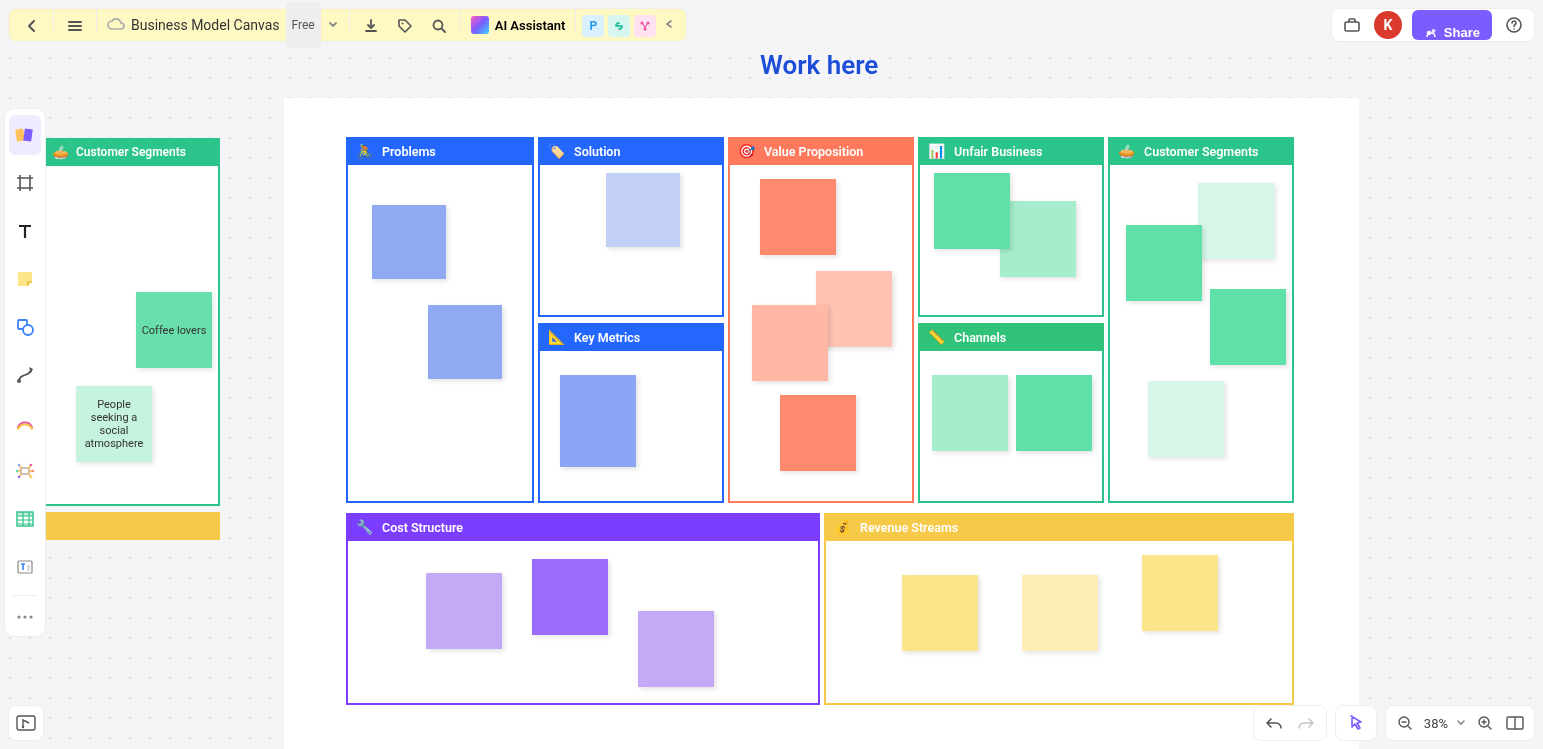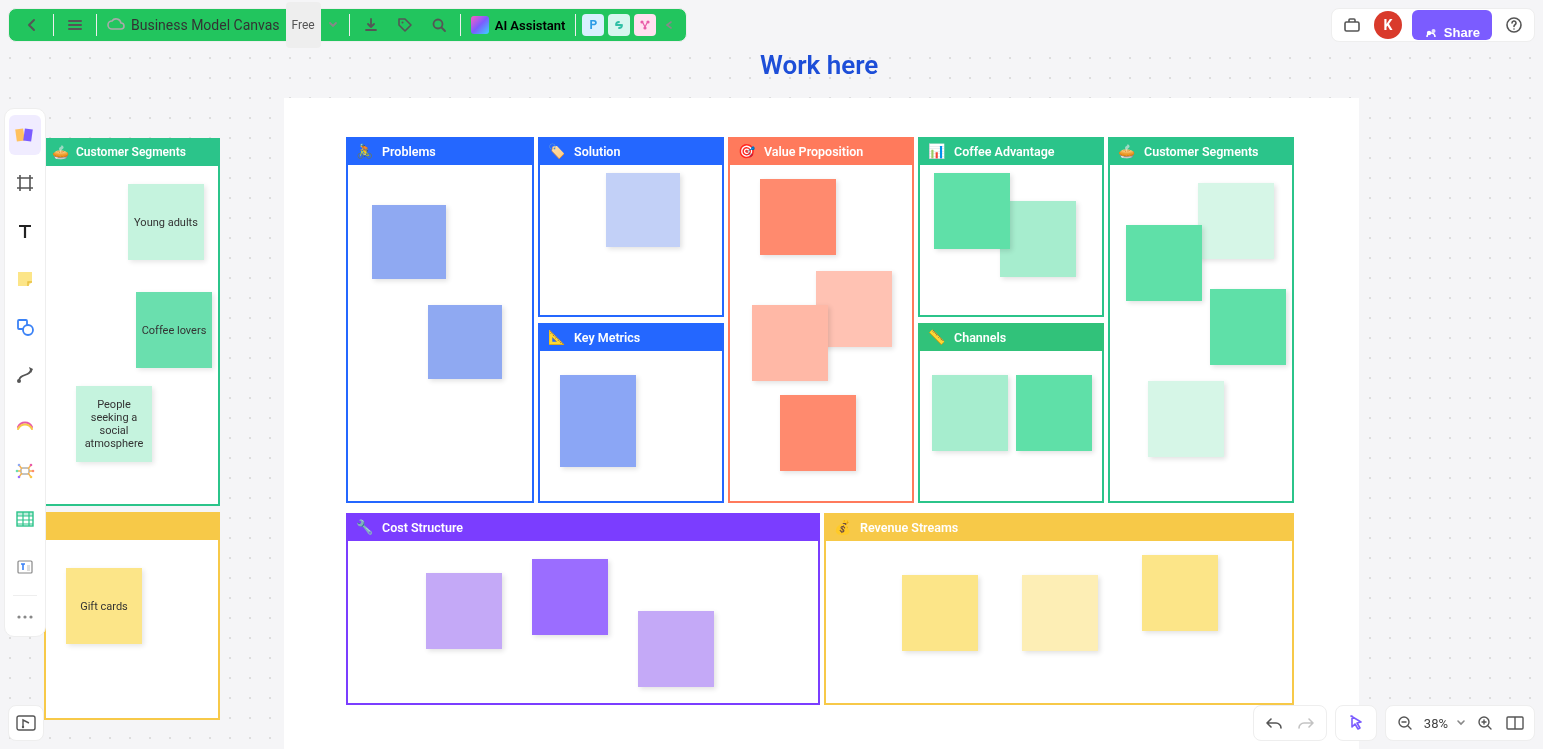--- a/index.html
+++ b/index.html
@@ -1,20 +1,20 @@
 <!DOCTYPE html>
 <html><head>
 <meta charset="utf-8">
 <style>
 * { box-sizing: border-box; margin: 0; padding: 0; }
 html, body { width: 1543px; height: 749px; font-family: -apple-system, BlinkMacSystemFont, "Segoe UI", Roboto, Helvetica, Arial, sans-serif; background: #f5f5f7; overflow: hidden; }
 .dotgrid { position:absolute; top:48px; left:0; right:0; bottom:0; background-image: radial-gradient(#ddd 1px, transparent 1px); background-size: 20px 20px; }
 
 
-.topbar { position:absolute; top:8px; left:8px; height:34px; display:flex; align-items:center; gap:0; background:#22c55e; border:1px solid #eee; border-radius:8px; padding:0 6px; }
+.topbar { position:absolute; top:8px; left:8px; height:34px; display:flex; gap:0; background:#fef9c3; border:1px solid #eee; border-radius:8px; padding:0 6px; }
 .topbar-right { position:absolute; top:8px; right:8px; height:34px; display:flex; align-items:center; gap:8px; }
 .tb-btn { width:34px; height:34px; display:flex; align-items:center; justify-content:center; cursor:pointer; color:#555; border-radius:6px; }
 .tb-sep { width:1px; height:22px; background:#eee; margin:0 4px; }
 .doc-title { font-size:14px; color:#333; padding:0 6px; display:flex; align-items:center; gap:6px; }
 .badge-free { background:#eee; color:#555; font-size:12px; padding:16px 6px; border-radius:4px; }
 .ai-assistant { display:flex; align-items:center; gap:6px; font-size:13px; font-weight:600; padding:0 6px; }
 .ai-logo { width:18px; height:18px; background: linear-gradient(135deg,#ff5ec4,#7b5cff,#3bd3ff); border-radius:3px; }
 .p-icon, .c-icon, .d-icon { width:22px; height:22px; border-radius:4px; display:flex; align-items:center; justify-content:center; font-size:12px; font-weight:700; }
 .p-icon { background:#d9f0ff; color:#2b9be6; }
 .c-icon { background:#d6f6ef; color:#2fbfa5; }
@@ -280,39 +280,31 @@
 <div class="canvas-title">Work here</div>
 
 <div style="position:absolute; left:284px; top:98px; width:1075px; height:651px; background:#fff;"></div>
 
 <div class="left-board">
   <div class="board-header hdr-green">
     <span class="section-icon">🥧</span>
     <span>Customer Segments</span>
   </div>
   <div class="board-body bd-green" style="height:340px">
-    <div class="note n-mint" style="left:82px;top:18px;width:76px;height:76px">
-        <span>Young adults</span>
-      </div>
     <div class="note n-emerald" style="left:90px;top:126px;width:76px;height:76px">
         <span>Coffee lovers</span>
       </div>
     <div class="note n-mint" style="left:30px;top:220px;width:76px;height:76px">
         <span>People seeking a social atmosphere</span>
       </div>
   </div>
 </div>
 
 <div class="left-board" style="top:512px">
   <div class="board-header hdr-yellow"></div>
-  <div class="board-body bd-yellow" style="height:180px">
-    <div class="note n-yel" style="left:20px;top:28px;width:76px;height:76px">
-        <span>Gift cards</span>
-      </div>
-  </div>
 </div>
 
 <div class="main-board" style="left:346px;top:137px;width:188px">
   <div class="mb-hdr hdr-blue">
     <span class="section-icon">🚴</span>
     <span>Problems</span>
   </div>
   <div class="mb-body bd-blue" style="height:338px">
     <div class="sticky sk-blue1" style="left:24px;top:40px;width:74px;height:74px"></div>
     <div class="sticky sk-blue1" style="left:80px;top:140px;width:74px;height:74px"></div>
@@ -348,21 +340,21 @@
     <div class="sticky sk-coral1" style="left:30px;top:14px;width:76px;height:76px"></div>
     <div class="sticky sk-coral2" style="left:86px;top:106px;width:76px;height:76px"></div>
     <div class="sticky sk-coral3" style="left:22px;top:140px;width:76px;height:76px"></div>
     <div class="sticky sk-coral1" style="left:50px;top:230px;width:76px;height:76px"></div>
   </div>
 </div>
 
 <div class="main-board" style="left:918px;top:137px;width:186px">
   <div class="mb-hdr hdr-ggreen">
     <span class="section-icon">📊</span>
-    <span>Coffee Advantage</span>
+    <span>Unfair Business</span>
   </div>
   <div class="mb-body bd-ggreen" style="height:152px">
     <div class="sticky sk-grn2" style="left:80px;top:36px;width:76px;height:76px"></div>
     <div class="sticky sk-grn1" style="left:14px;top:8px;width:76px;height:76px"></div>
   </div>
 </div>
 
 <div class="main-board" style="left:918px;top:323px;width:186px">
   <div class="mb-hdr hdr-subgreen">
     <span class="section-icon">📏</span>

